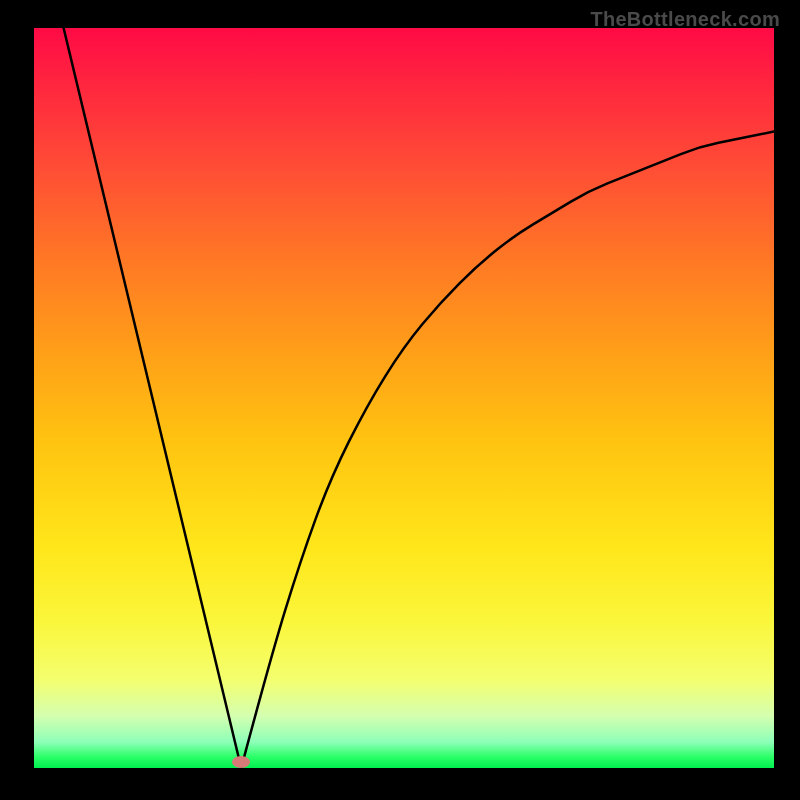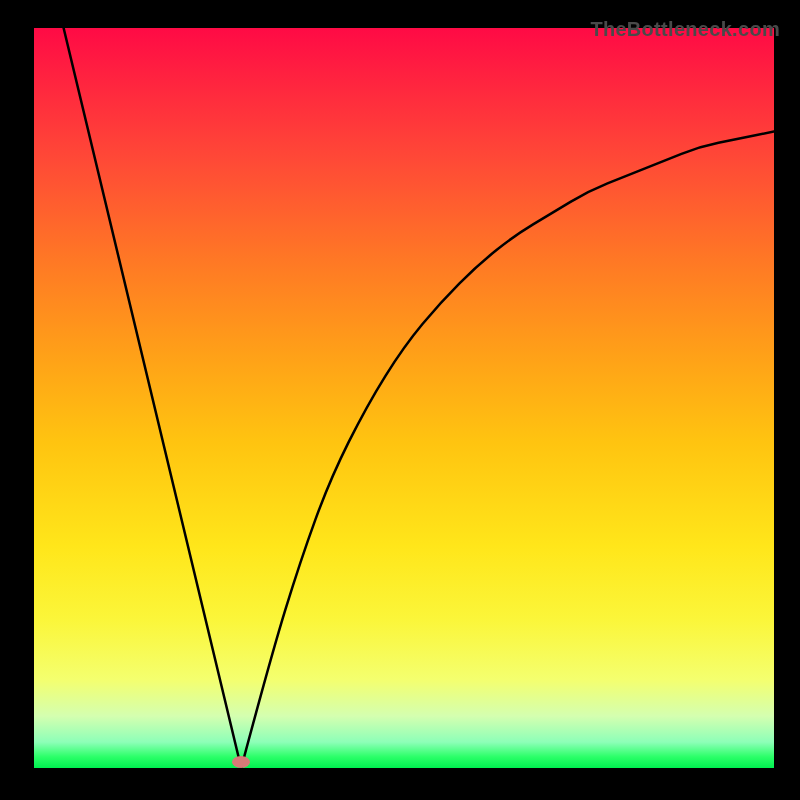--- a/index.html
+++ b/index.html
@@ -40,21 +40,21 @@
       #fbf63a 80%,
       #f4ff6e 88%,
       #d4ffb0 93%,
       #8dffb8 96.5%,
       #2bff68 98.5%,
       #00f050 100%
     );
   }
   .watermark {
     position: absolute;
-    top: 18px;
+    top: 8px;
     right: 20px;
     color: #4a4a4a;
     font-size: 20px;
     font-weight: 600;
     letter-spacing: 0.3px;
     user-select: none;
   }
   .curve-svg {
     position: absolute;
     inset: 0;

